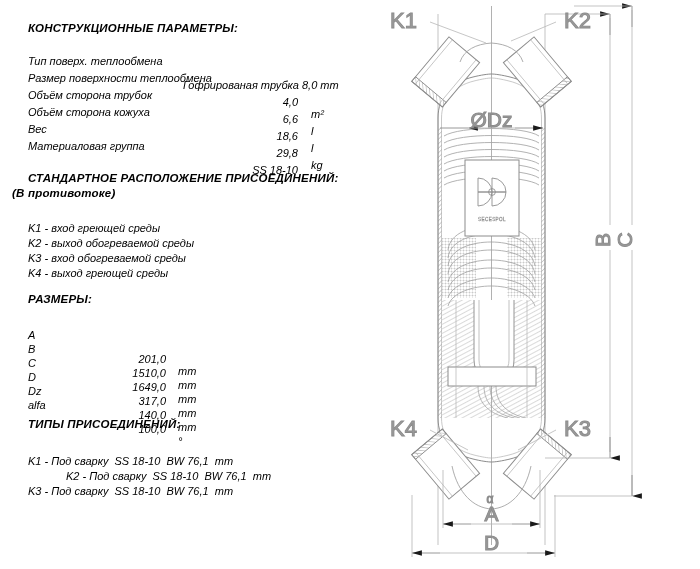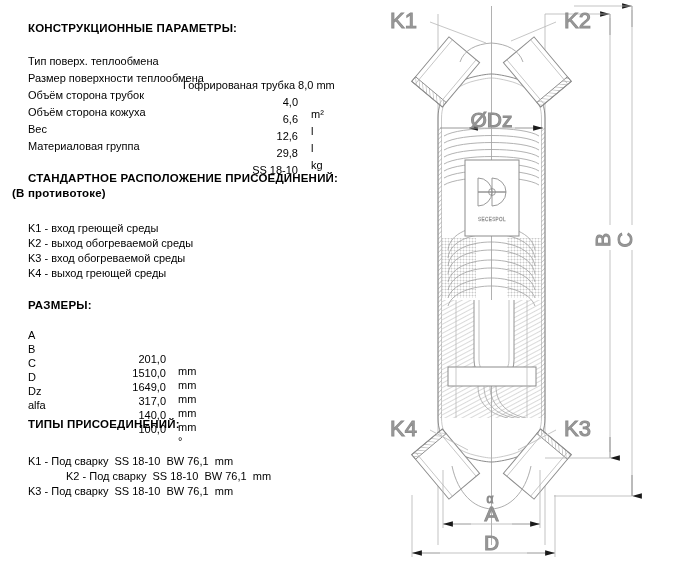--- a/index.html
+++ b/index.html
@@ -7,21 +7,21 @@
     width:700px;height:569px;
     background:#ffffff;
     font-family:"Liberation Sans",sans-serif;
     color:#000;
     overflow:hidden;
     position:relative;
   }
   #sheet{position:absolute;inset:0;}
 
   
-  .panel{position:absolute;left:0;top:0;width:380px;height:569px;}
+  .panel{position:absolute;left:0;top:0;width:380px;height:569px;font-style:italic;}
   .sec-title{
     position:absolute;font-size:11.5px;font-weight:bold;
     letter-spacing:.2px;white-space:pre;
   }
   .row{position:absolute;font-size:11px;white-space:pre;}
   .row .lbl{position:absolute;left:0;top:0;}
   .row .val{position:absolute;width:78px;text-align:right;}
   .row .unit{position:absolute;}
   .line{position:absolute;font-size:11px;white-space:pre;margin-top:12px;}
 
@@ -56,21 +56,21 @@
     </div>
 
     <div class="row" style="left:28px;top:89px;">
       <span class="lbl">Объём сторона трубок</span>
       <span class="val" style="left:192px;">6,6</span>
       <span class="unit" style="left:283px;">l</span>
     </div>
 
     <div class="row" style="left:28px;top:106px;">
       <span class="lbl">Объём сторона кожуха</span>
-      <span class="val" style="left:192px;">12,6</span>
+      <span class="val" style="left:192px;">18,6</span>
       <span class="unit" style="left:283px;">l</span>
     </div>
 
     <div class="row" style="left:28px;top:123px;">
       <span class="lbl">Вес</span>
       <span class="val" style="left:192px;">29,8</span>
       <span class="unit" style="left:283px;">kg</span>
     </div>
 
     <div class="row" style="left:28px;top:140px;">
@@ -79,21 +79,21 @@
     </div>
 
     <div class="sec-title" style="left:28px;top:172px;">СТАНДАРТНОЕ РАСПОЛОЖЕНИЕ ПРИСОЕДИНЕНИЙ:</div>
     <div class="sec-title" style="left:12px;top:187px;">(В противотоке)</div>
 
     <div class="line" style="left:28px;top:210px;">K1 - вход греющей среды</div>
     <div class="line" style="left:28px;top:225px;">K2 - выход обогреваемой среды</div>
     <div class="line" style="left:28px;top:240px;">K3 - вход обогреваемой среды</div>
     <div class="line" style="left:28px;top:255px;">K4 - выход греющей среды</div>
 
-    <div class="sec-title" style="left:28px;top:299px;">РАЗМЕРЫ:</div>
+    <div class="sec-title" style="left:28px;top:293px;">РАЗМЕРЫ:</div>
 
     <div class="row" style="left:28px;top:329px;">
       <span class="lbl">A</span>
       <span class="val" style="left:60px;">201,0</span>
       <span class="unit" style="left:150px;">mm</span>
     </div>
     <div class="row" style="left:28px;top:343px;">
       <span class="lbl">B</span>
       <span class="val" style="left:60px;">1510,0</span>
       <span class="unit" style="left:150px;">mm</span>

